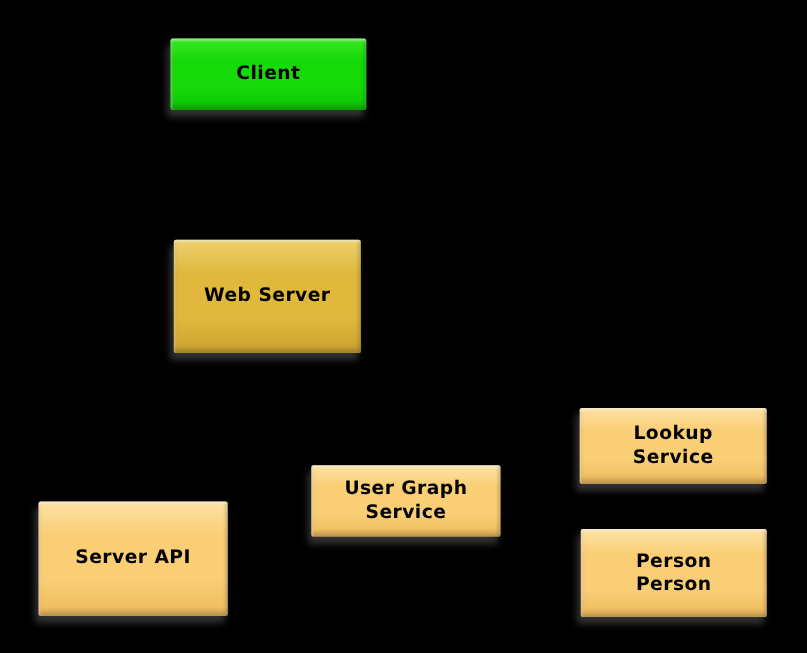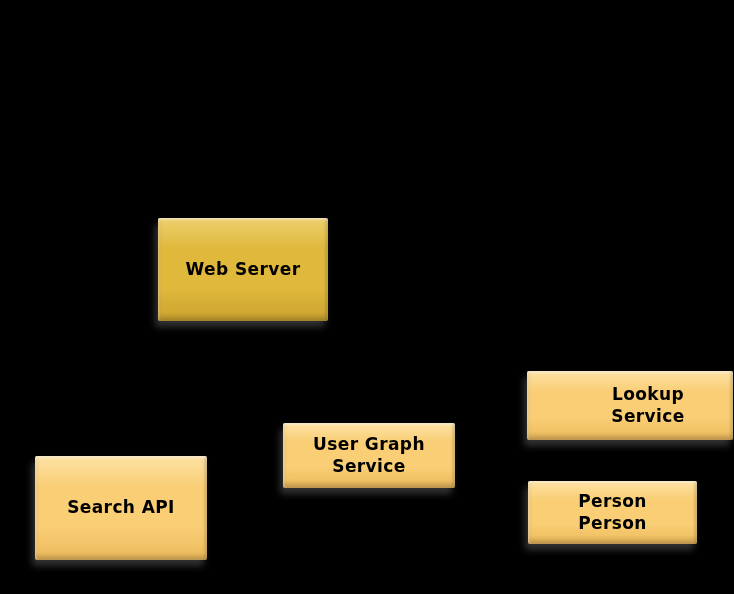--- a/index.html
+++ b/index.html
@@ -43,48 +43,53 @@
   }
   .node .label span {
     display: block;
   }
   
   .node-client        { left: 155px; top:  35px; width: 178px; height:  65px; }
   .node-web-server    { left: 158px; top: 218px; width: 170px; height: 103px; }
   .node-search-api    { left:  35px; top: 456px; width: 172px; height: 104px; }
   .node-user-graph    { left: 283px; top: 423px; width: 172px; height:  65px; }
   .node-lookup        { left: 527px; top: 371px; width: 170px; height:  69px; }
-  .node-person-server { left: 528px; top: 481px; width: 169px; height:  63px; }
+  .node-person-server { left: 528px; top: 481px; width: 169px; height:  80px; }
 </style>
 </head>
 <body>
 
 <div class="canvas" style="background: rgb(0, 0, 0);">
 
+  <div class="node node-client" style="--fill: #16d90a; --fill-light: #3ce824; --fill-dark: #0ec406; color: rgb(0, 0, 0);">
+    <div class="label">
+      <span>Client</span>
+    </div>
+  </div>
 
   <div class="node node-web-server" style="--fill: #dfb83c; --fill-light: #edd06e; --fill-dark: #cba32f; color: rgb(0, 0, 0); align-items: center;">
     <div class="label">
       <span>Web Server</span>
     </div>
   </div>
 
   <div class="node node-search-api" style="--fill: #f9ce75; --fill-light: #fde2a4; --fill-dark: #edba5c; color: rgb(0, 0, 0);">
     <div class="label">
-      <span>Search API</span>
+      <span>Server API</span>
     </div>
   </div>
 
   <div class="node node-user-graph" style="--fill: #f9ce75; --fill-light: #fde2a4; --fill-dark: #edba5c; color: rgb(0, 0, 0);">
     <div class="label">
       <span>User Graph</span>
       <span>Service</span>
     </div>
   </div>
 
-  <div class="node node-lookup" style="--fill: #f9ce75; --fill-light: #fde2a4; --fill-dark: #edba5c; color: rgb(0, 0, 0); padding-left: 36px;">
+  <div class="node node-lookup" style="--fill: #f9ce75; --fill-light: #fde2a4; --fill-dark: #edba5c; color: rgb(0, 0, 0);">
     <div class="label">
       <span>Lookup</span>
       <span>Service</span>
     </div>
   </div>
 
   <div class="node node-person-server" style="--fill: #f9ce75; --fill-light: #fde2a4; --fill-dark: #edba5c; color: rgb(0, 0, 0);">
     <div class="label">
       <span>Person</span>
       <span>Person</span>

